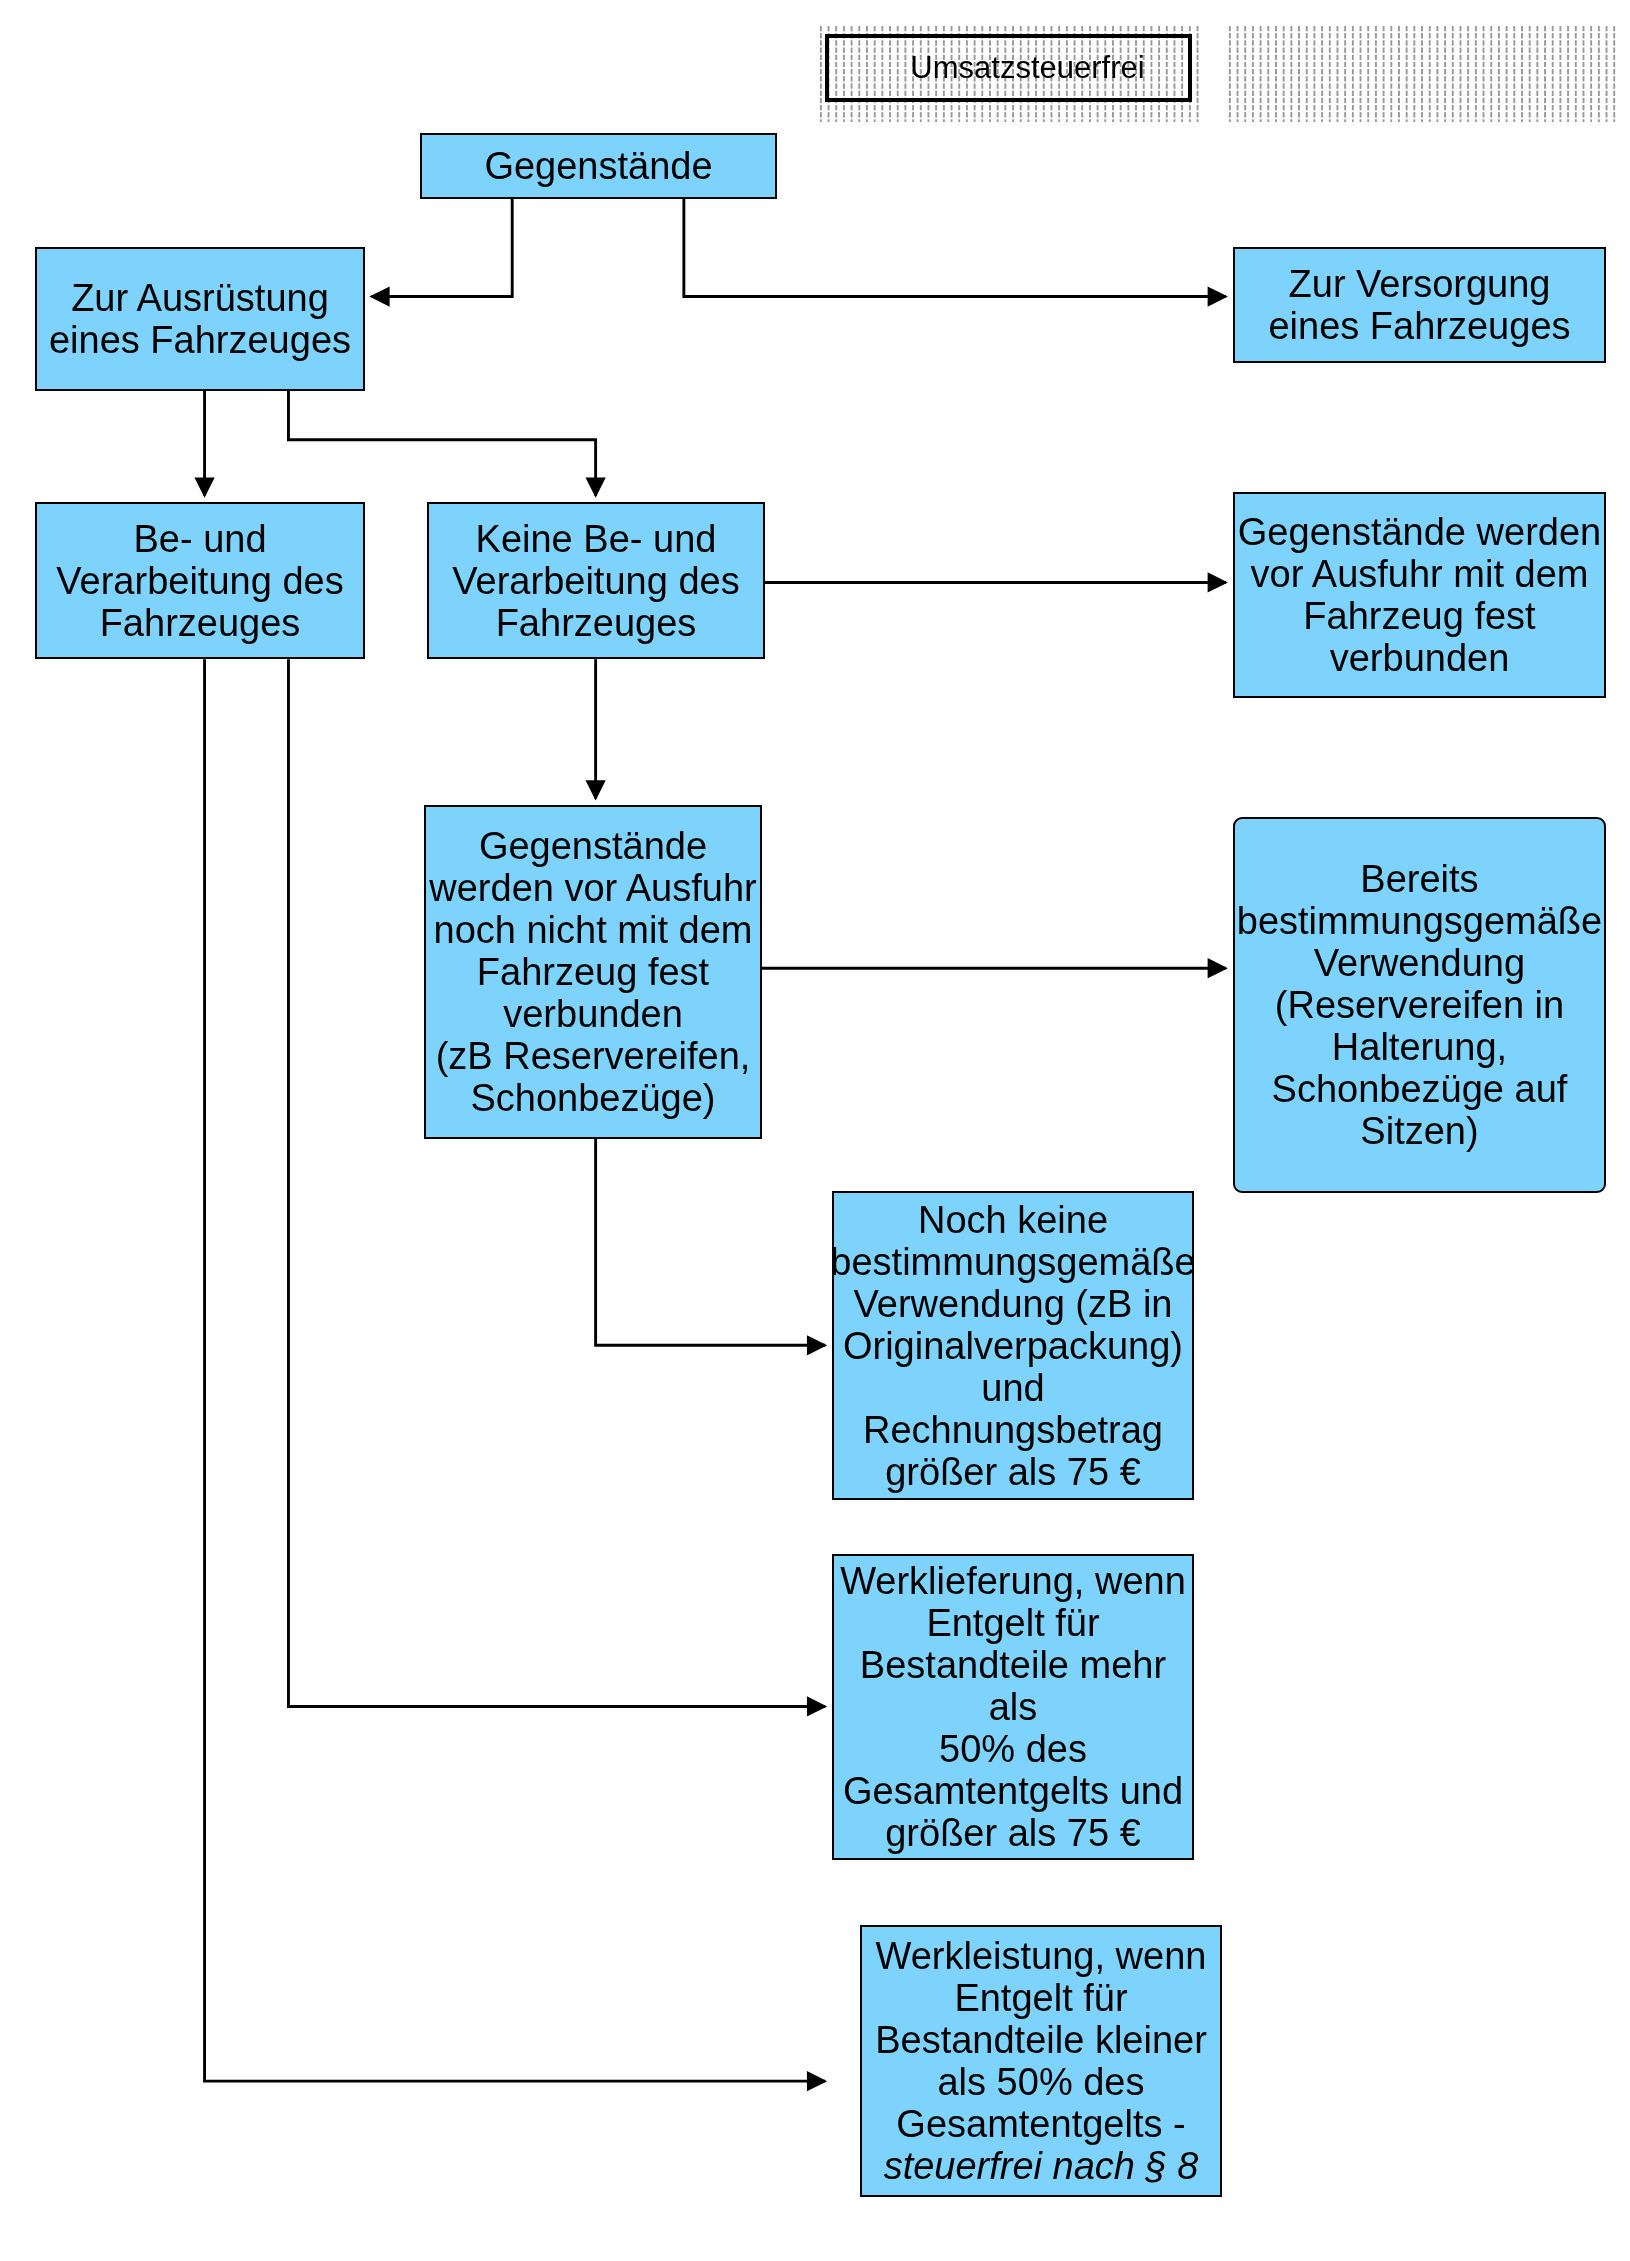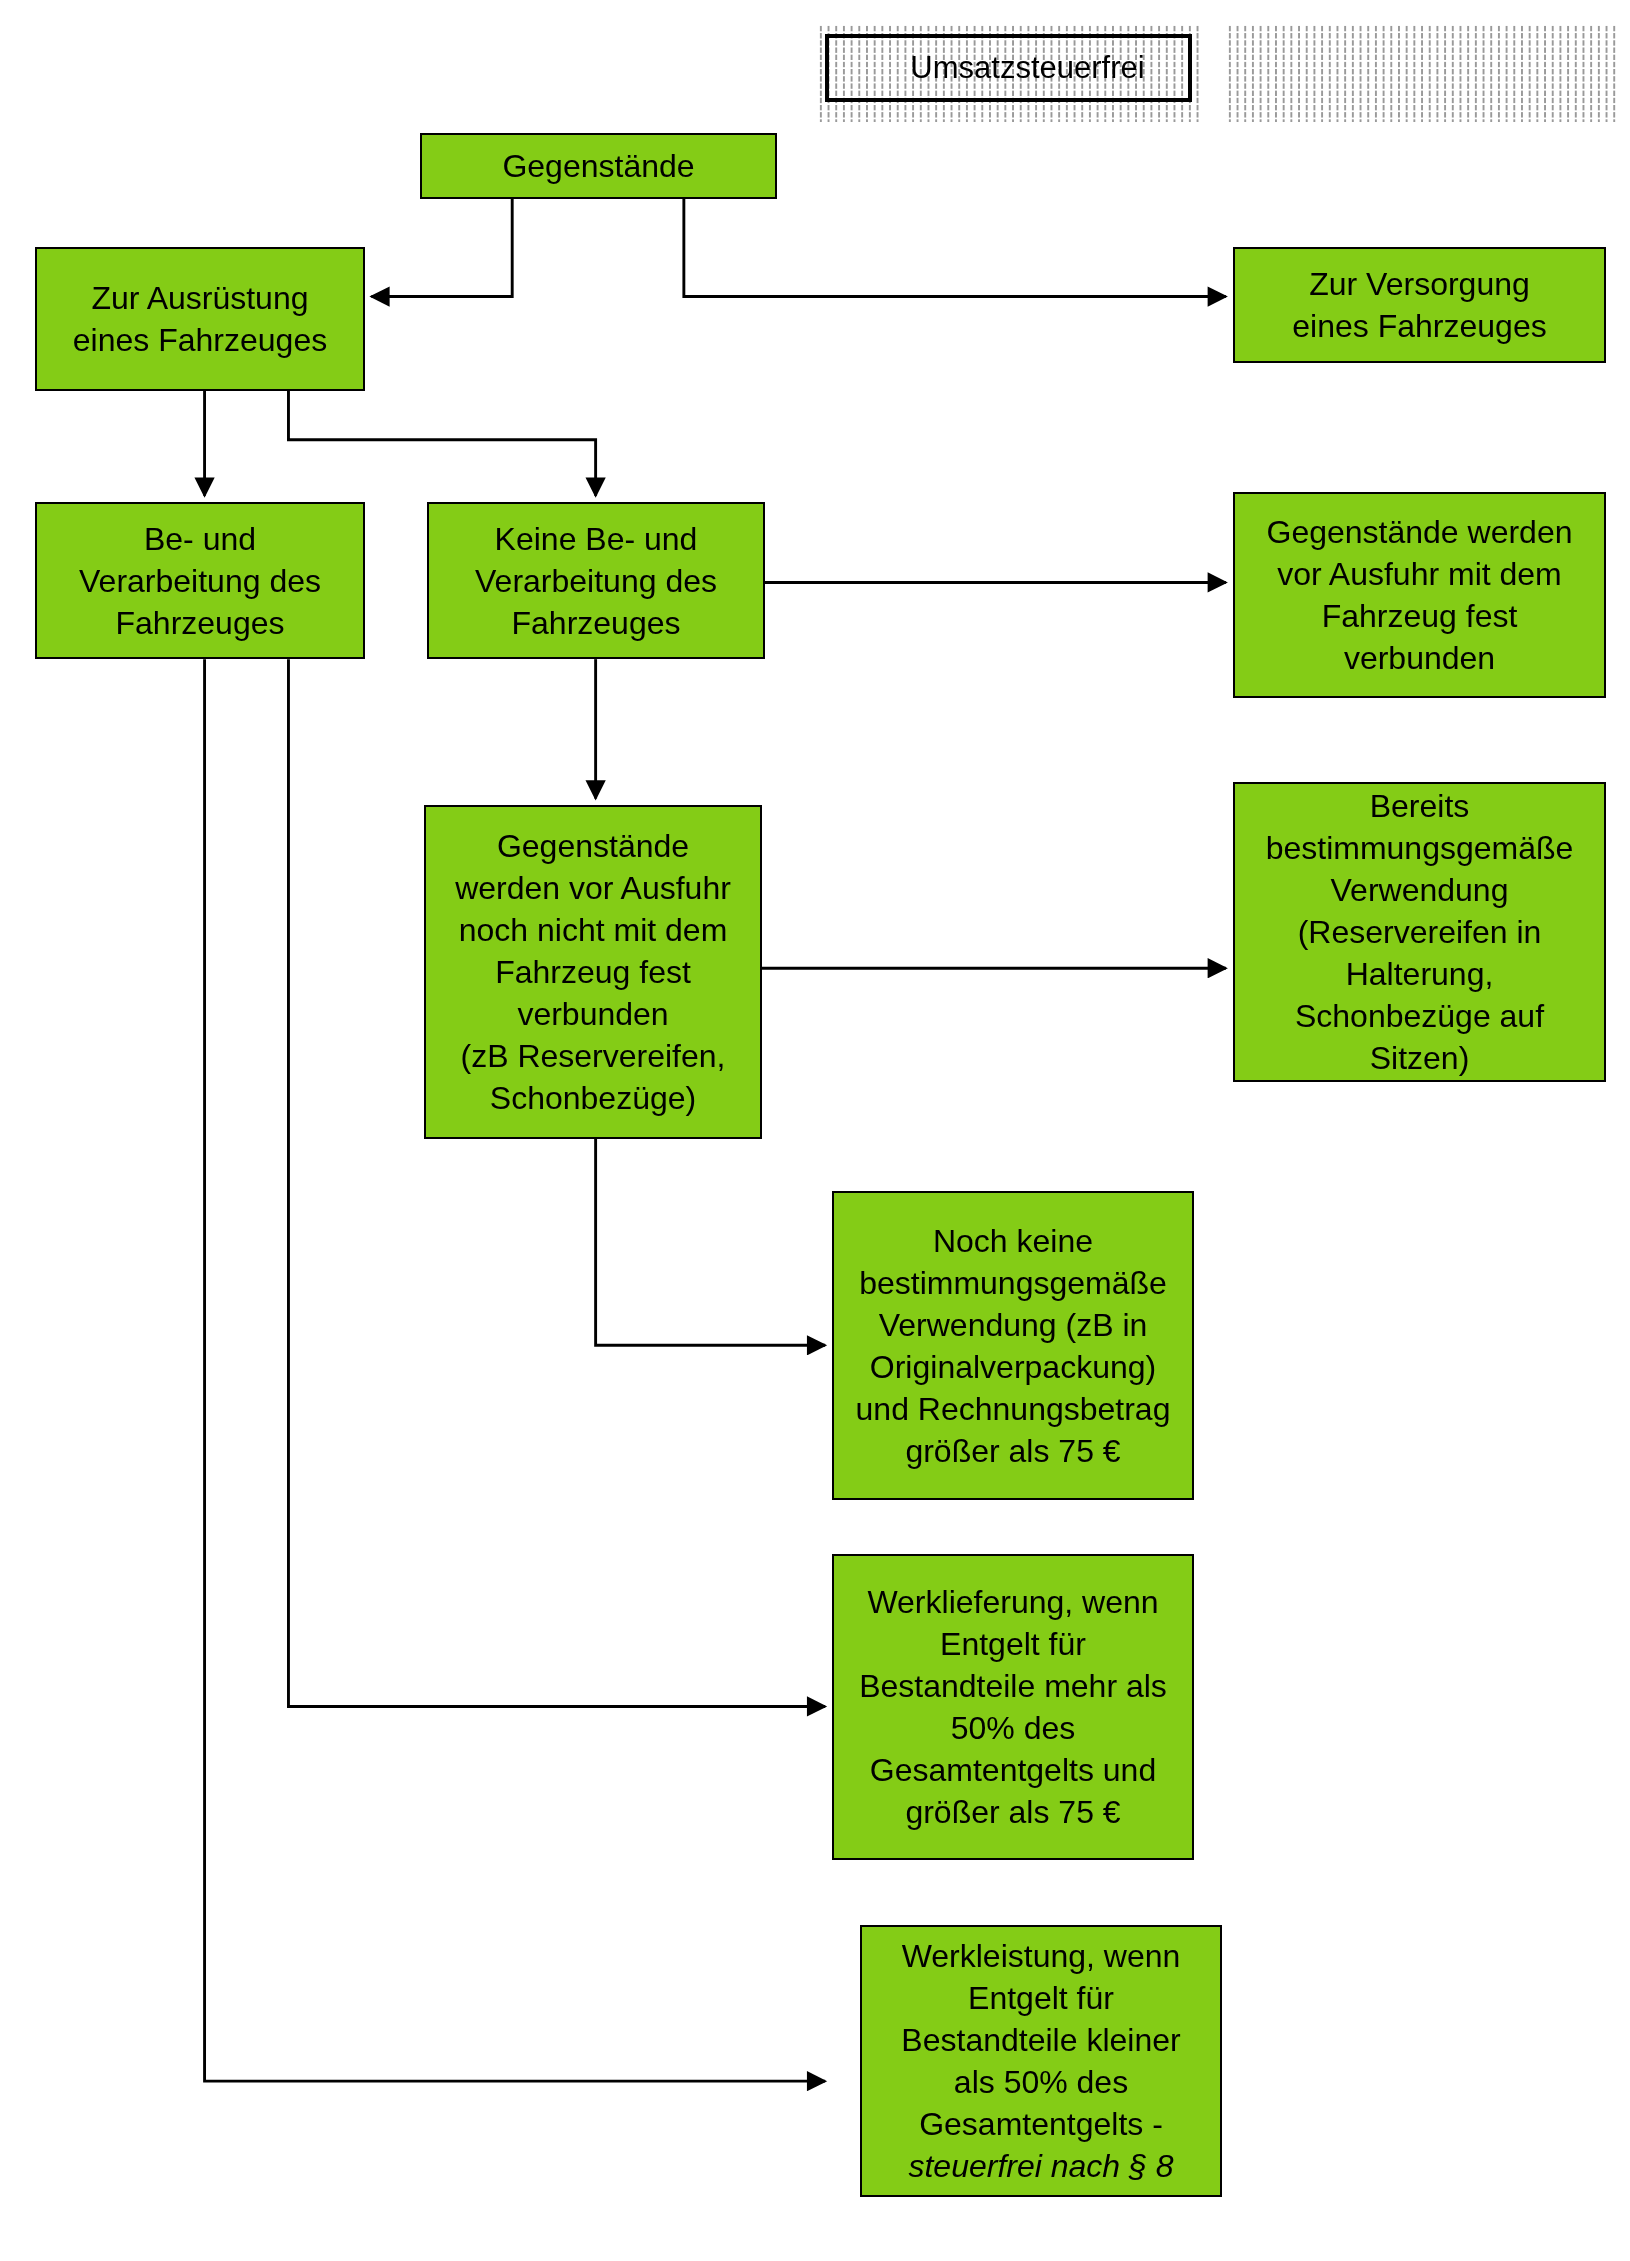--- a/index.html
+++ b/index.html
@@ -13,26 +13,27 @@
     height: 2261px;
     background: #ffffff;
     font-family: "Liberation Sans", "DejaVu Sans", sans-serif;
     color: #000000;
   }
   
   .node {
     position: absolute;
     box-sizing: border-box;
     border: 2.9px solid #000000;
-    background: #84cc16;
+    background: #7dd3fc;
     display: flex;
     flex-direction: column;
+    align-items: center;
     justify-content: center;
     text-align: center;
-    font-size: 32px;
+    font-size: 38px;
     line-height: 42px;
   }
   .node-label { white-space: pre-line; }
   .node-label-italic { font-style: italic; white-space: pre-line; }
 
   
   .legend-pattern {
     position: absolute;
     background-image: radial-gradient(ellipse 1.4px 2.9px at 50% 50%, #9a9a9a 98%, rgba(0,0,0,0) 100%);
     background-size: 7.7px 7.2px;
@@ -56,21 +57,21 @@
   #legend-frei              { left: 825px; top: 34px;  width: 367px; height: 68px; }
   #legend-pflichtig         { left: 1234px; top: 34px;  width: 375px; height: 68px; }
 
   #node-gegenstaende              { left: 420px;  top: 133px;  width: 357px; height: 66px; }
   #node-zur-ausruestung           { left: 35px;   top: 247px;  width: 330px; height: 144px; }
   #node-zur-versorgung            { left: 1233px; top: 247px;  width: 373px; height: 116px; }
   #node-be-und-verarbeitung       { left: 35px;   top: 502px; width: 330px; height: 157px; }
   #node-keine-be-und-verarbeitung { left: 427px;  top: 502px; width: 338px; height: 157px; }
   #node-fest-verbunden            { left: 1233px; top: 492px; width: 373px; height: 206px; }
   #node-noch-nicht-verbunden      { left: 424px;  top: 805px; width: 338px; height: 334px; }
-  #node-bereits-verwendung        { left: 1233px; top: 782px; width: 373px; height: 300px; }
+  #node-bereits-verwendung        { left: 1233px; top: 817px; width: 373px; height: 376px; border-radius: 9px; }
   #node-noch-keine-verwendung     { left: 832px; top: 1191px; width: 362px; height: 309px; }
   #node-werklieferung             { left: 832px; top: 1554px; width: 362px; height: 306px; }
   #node-werkleistung              { left: 860px; top: 1925px; width: 362px; height: 272px; }
 
   #connector-layer {
     position: absolute;
     left: 0; top: 0;
     width: 1631px;
     height: 2261px;
     pointer-events: none;

